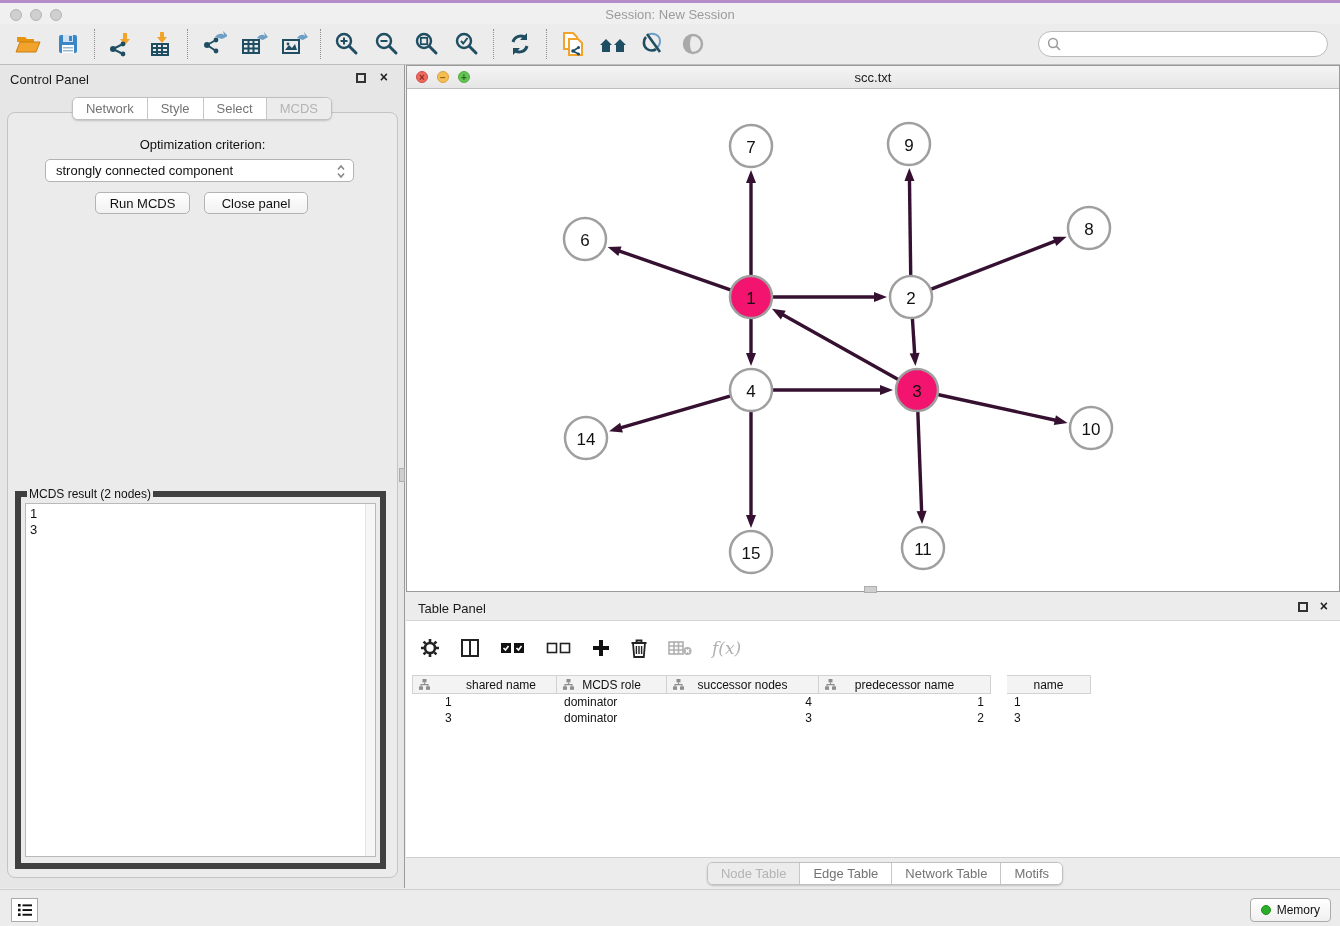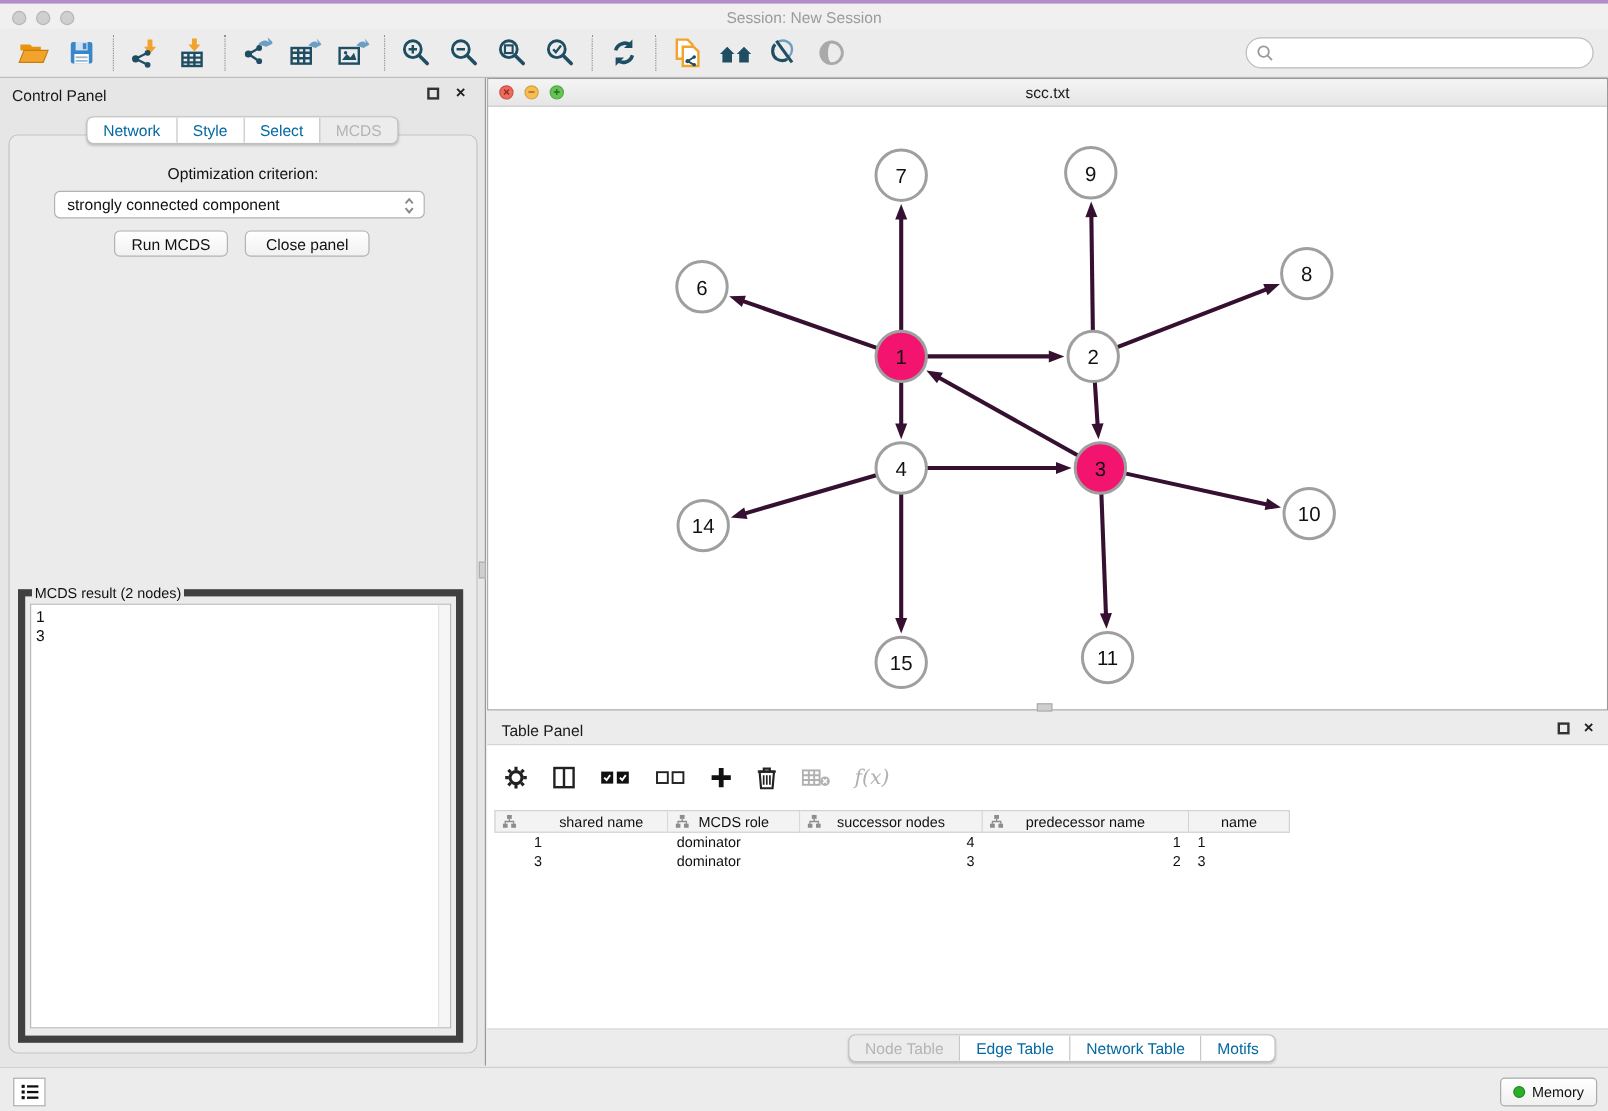--- a/index.html
+++ b/index.html
@@ -22,21 +22,21 @@
 
   
   #control-panel { position:absolute; left:0; top:65px; width:405px; height:823px; background:#e6e6e6; border-right:1px solid #9a9a9a; }
   #cp-header { position:absolute; left:0; top:0; width:100%; height:26px; }
   #cp-title { position:absolute; left:10px; top:7px; font-size:13px; color:#1a1a1a; }
   .panel-float { position:absolute; top:8px; width:10px; height:10px; border:2px solid #333; }
   .panel-close { position:absolute; top:4px; font-size:14px; font-weight:bold; color:#222; line-height:16px; }
   #cp-header .panel-float { right:38px; }
   #cp-header .panel-close { right:16px; }
   .seg { display:inline-flex; background:#fff; border:1px solid #c0c0c0; border-radius:6px; overflow:hidden; box-shadow:0 1px 2px rgba(0,0,0,.18); }
-  .seg .tab { padding:3px 13px; font-size:13px; color:#0369a1; border-left:1px solid #c6c6c6; background:#fff; cursor:default; }
+  .seg .tab { padding:3px 13px; font-size:13px; color:#737373; border-left:1px solid #c6c6c6; background:#fff; cursor:default; }
   .seg .tab:first-child { border-left:none; }
   .seg .tab.active { background:#ececec; color:#b4b4b4; }
   #cp-tabs { position:absolute; left:0; top:32px; width:100%; text-align:center; z-index:2; }
   #cp-box { position:absolute; left:7px; top:47px; width:391px; height:766px; background:#ebebeb; border:1px solid #c4c4c4; border-radius:8px; }
   #opt-label { position:absolute; left:0; top:24px; width:100%; text-align:center; font-size:13px; color:#111; }
   #opt-select { position:absolute; left:37px; top:46px; width:309px; height:23px; background:#fff; border:1px solid #b3b3b3; border-radius:5px; font-size:13px; color:#111; display:flex; align-items:center; padding:0 24px 0 10px; }
   #opt-select svg { position:absolute; right:7px; top:4px; }
   #run-btn { position:absolute; left:87px; top:79px; width:95px; }
   #closepanel-btn { position:absolute; left:196px; top:79px; width:104px; }
   .btn { height:22px; background:linear-gradient(#ffffff,#f1f1f1); border:1px solid #b3b3b3; border-radius:5px; font-size:13px; color:#111; display:flex; align-items:center; justify-content:center; }
@@ -70,21 +70,21 @@
   #tp-toolbar { position:absolute; left:14px; top:8px; height:38px; display:flex; align-items:center; gap:20px; }
   .tp-icon { display:flex; align-items:center; justify-content:center; }
   #fx-icon { font-family:"DejaVu Serif", serif; font-style:italic; font-size:17px; color:#b0b0b0;text-align:right; }
   #node-table { position:absolute; left:6px; top:54px; }
   .trow { display:flex; }
   .hcell { height:19px; background:#f3f3f3; border:1px solid #d2d2d2; border-left:none; display:flex; align-items:center; justify-content:center; gap:6px; font-size:12px; color:#111; position:relative; }
   .hcell:first-child { border-left:1px solid #d2d2d2; }
   .hcell svg { position:absolute; left:6px; }
   .dcell { height:16px; font-size:12px; color:#111; display:flex; align-items:center; padding:0 7px; }
   .dcell.num { justify-content:flex-end; }
-  .c1 { width:145px;padding-left:33px; } .c2 { width:110px; } .c3 { width:152px; } .c4 { width:172px; } .c5 { width:84px; }
+  .c1 { width:145px;padding-left:33px; } .c2 { width:110px; } .c3 { width:152px; } .c4 { width:172px; } .c5 { width:84px;margin-left:16px; }
   #tp-tabs { position:absolute; left:12px; top:266px; width:100%; text-align:center; }
 
   
   #statusbar { position:absolute; left:0; top:889px; width:1340px; height:37px; background:#ececec; border-top:1px solid #cfcfcf; }
   #list-btn { position:absolute; left:11px; top:8px; width:27px; height:24px; background:#fff; border:1px solid #ababab; display:flex; align-items:center; justify-content:center; }
   #memory-btn { position:absolute; right:9px; top:8px; height:24px; background:linear-gradient(#fff,#f0f0f0); border:1px solid #ababab; border-radius:4px; display:flex; align-items:center; gap:6px; padding:0 10px; font-size:12px; color:#111; }
   #memory-dot { width:10px; height:10px; border-radius:50%; background:#2cae29; border:1px solid #1d8c1b; }
 </style>
 </head>
 <body>

